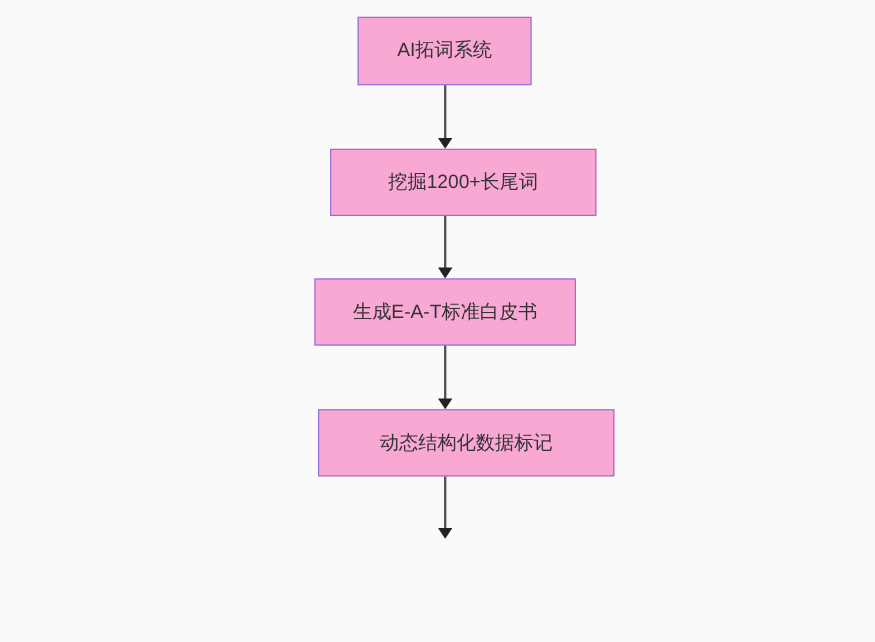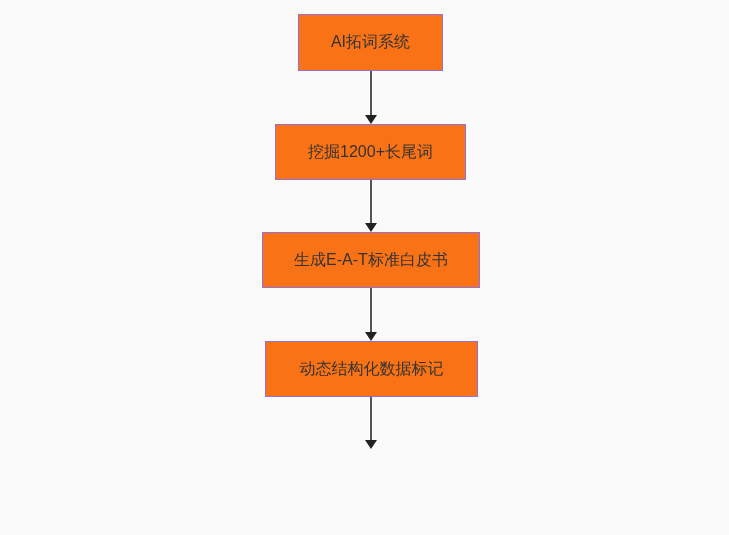--- a/index.html
+++ b/index.html
@@ -14,36 +14,36 @@
     overflow: hidden;
   }
   .canvas {
     position: relative;
     width: 729px;
     height: 535px;
   }
   .node {
     position: absolute;
     box-sizing: border-box;
-    background: #f97316;
+    background: #f9a8d4;
     border: 1px solid #9370db;
     display: flex;
     align-items: center;
     justify-content: center;
     text-align: center;
   }
   .node .label {
     font-size: 16px;
     color: #333333;
     white-space: nowrap;
   }
   .node-1 { left: 298px; top: 14px;  width: 145px; height: 57px; }
-  .node-2 { left: 275px; top: 124px; width: 191px; height: 56px; }
+  .node-2 { left: 275px; top: 124px; width: 222px; height: 56px; }
   .node-3 { left: 262px; top: 232px; width: 218px; height: 56px; }
-  .node-4 { left: 265px; top: 341px; width: 213px; height: 56px; }
+  .node-4 { left: 265px; top: 341px; width: 247px; height: 56px; }
   .node-5 { left: 254px; top: 449px; width: 234px; height: 58px; }
 
   .edge {
     position: absolute;
     left: 365px;  
     width: 12px;
   }
   .edge-1 { top: 71px;  height: 53px; }
   .edge-2 { top: 180px; height: 52px; }
   .edge-3 { top: 288px; height: 53px; }

